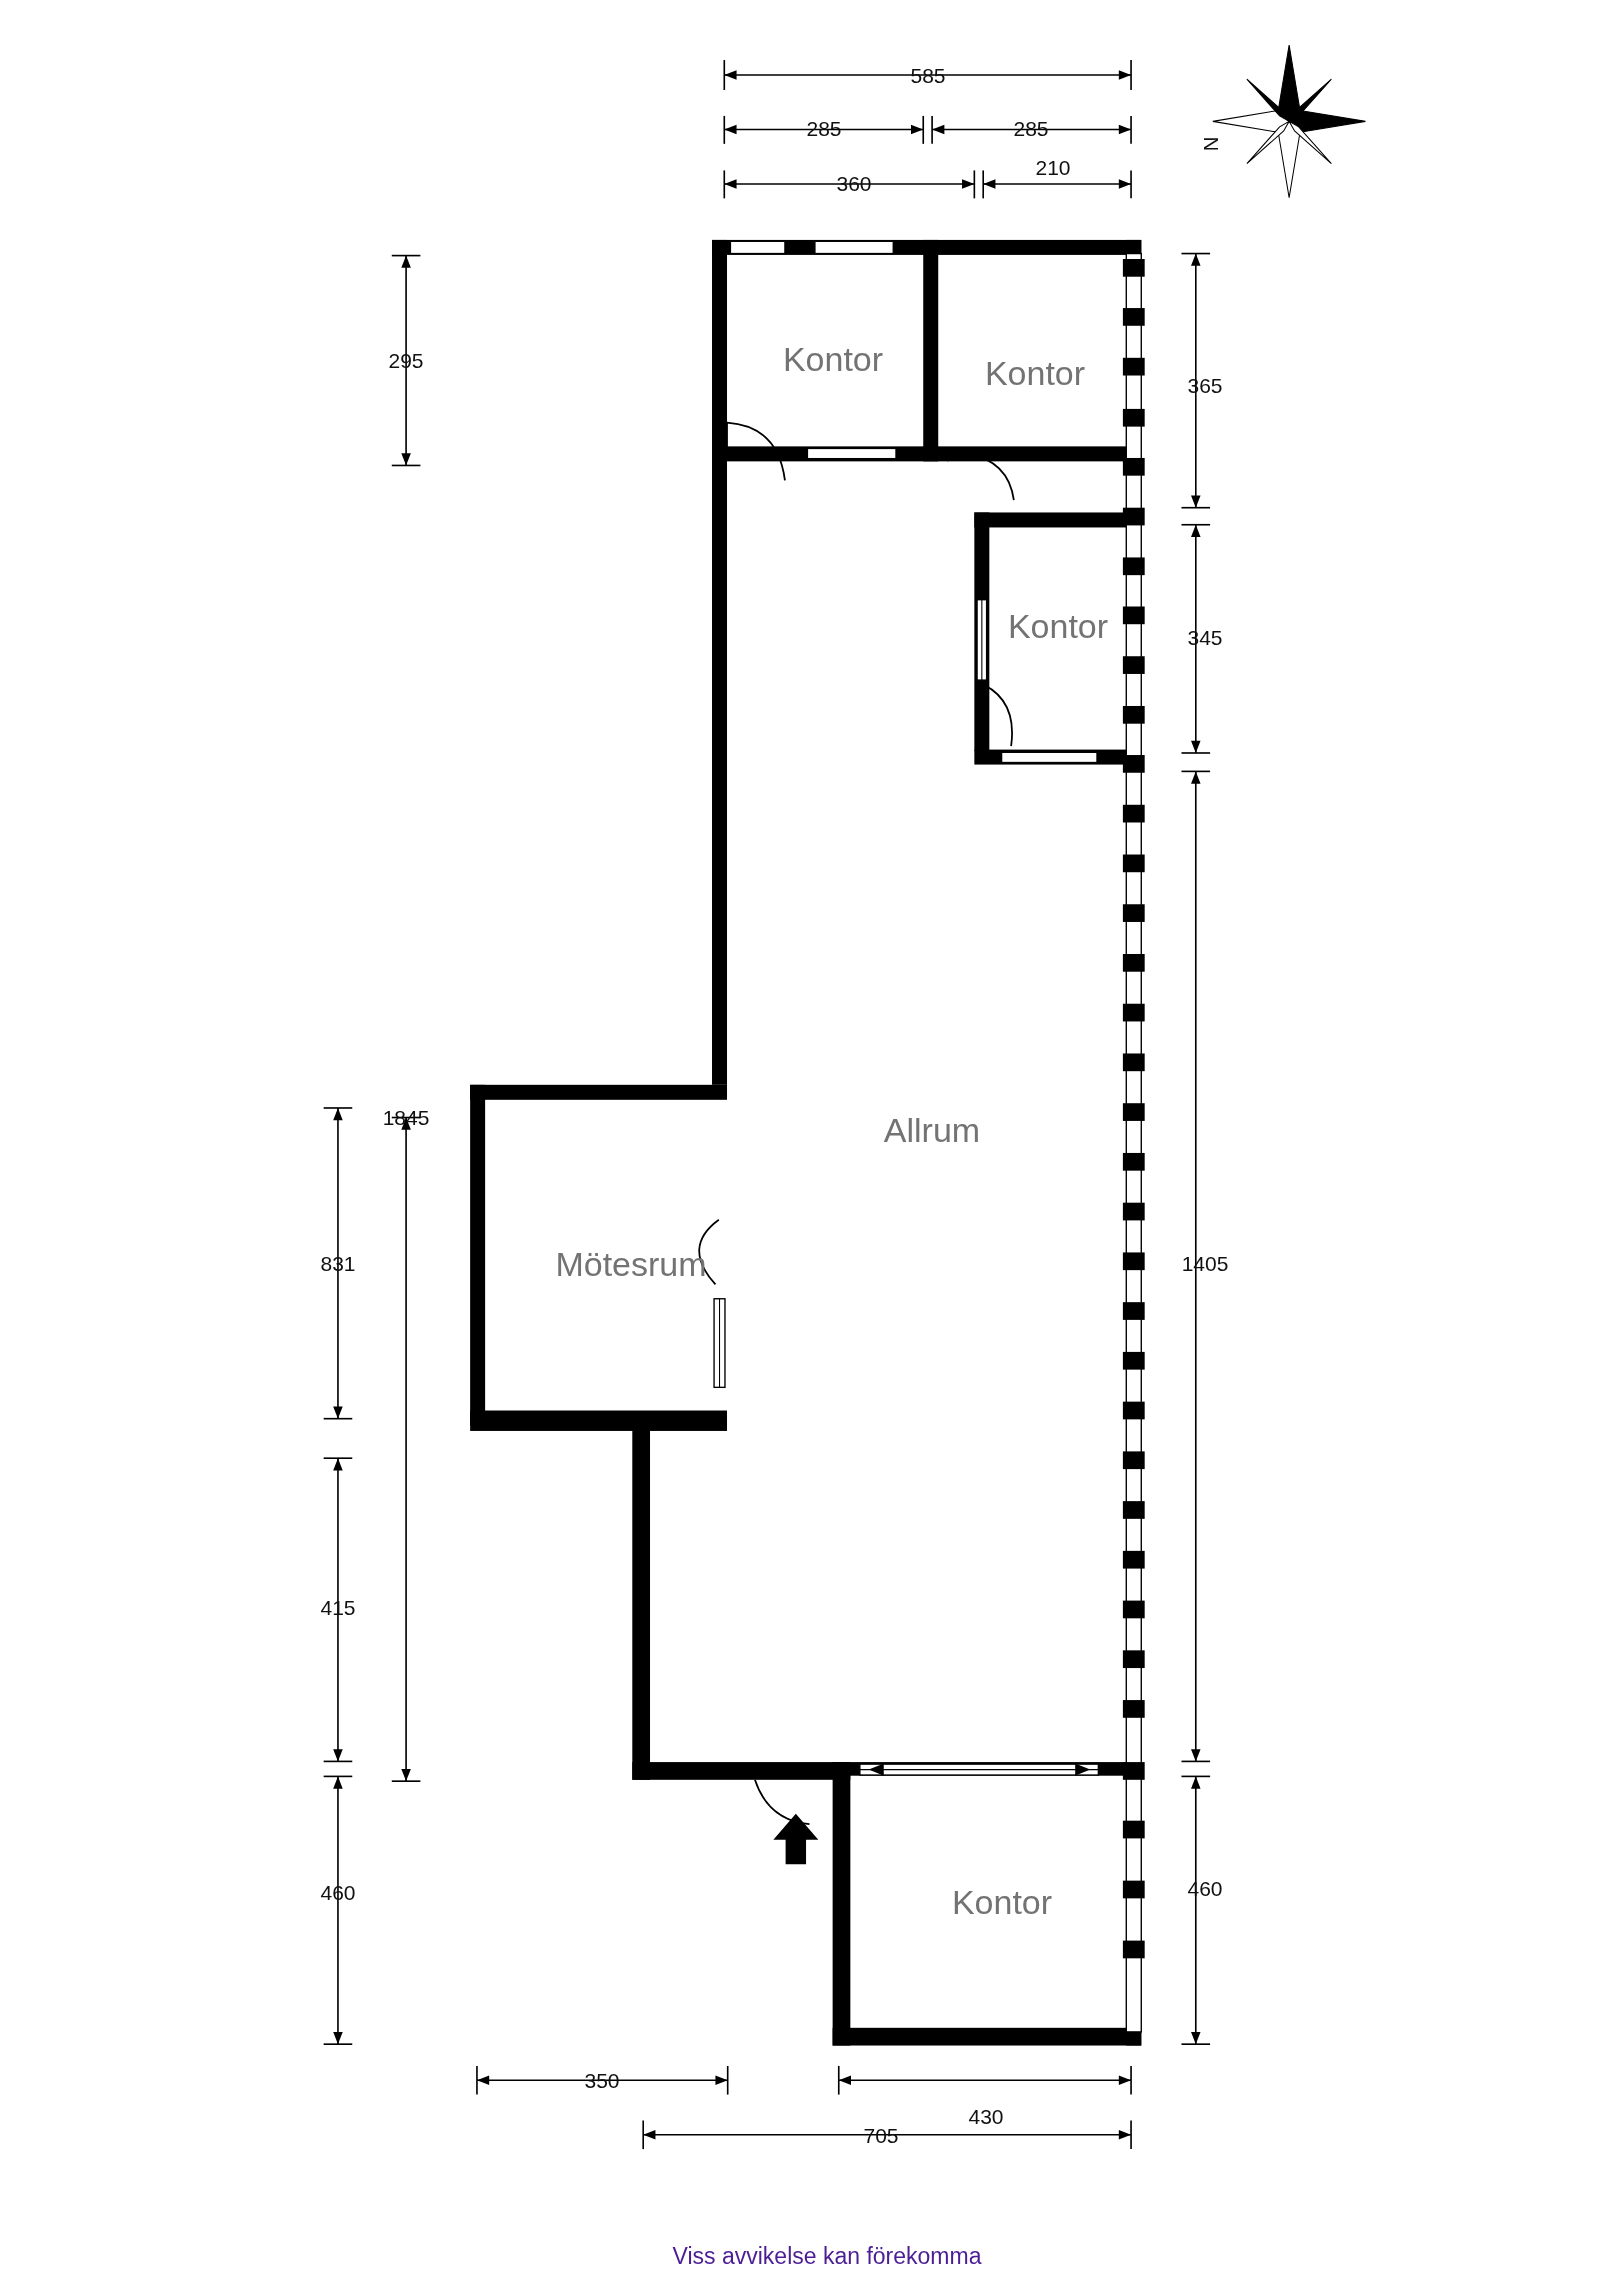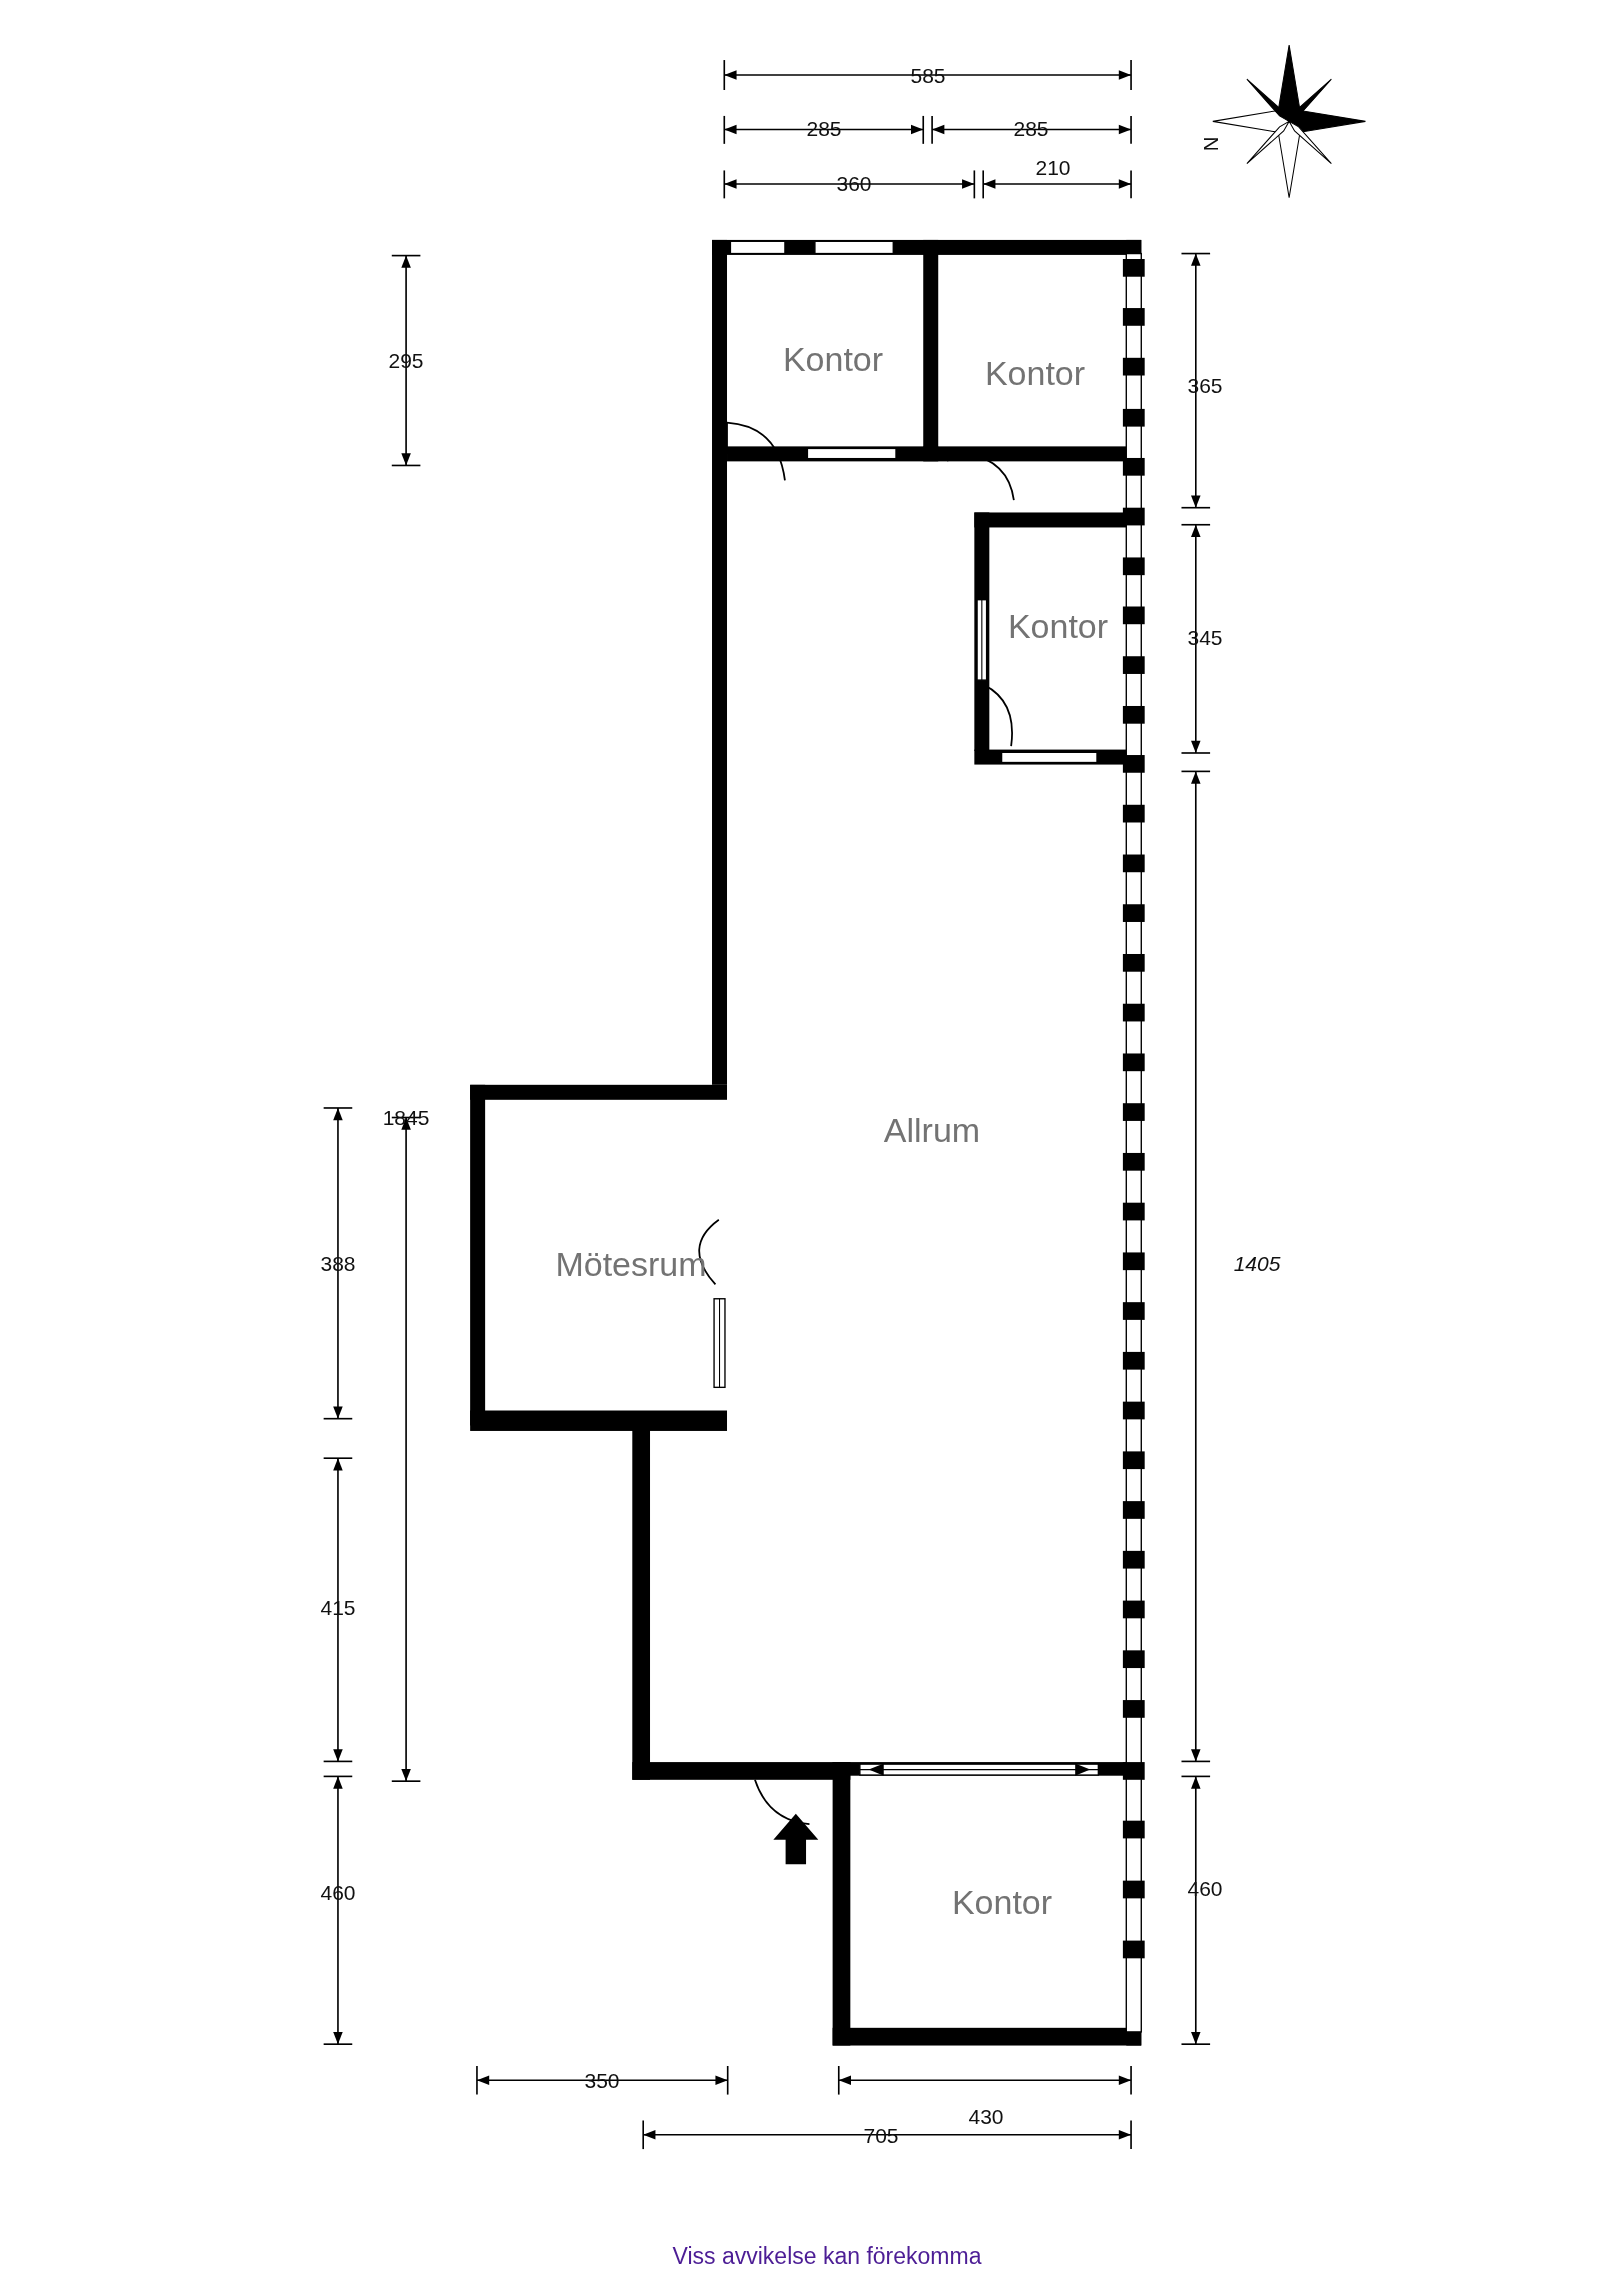--- a/index.html
+++ b/index.html
@@ -301,27 +301,27 @@
   <div>
 
     <div class="dim-label" style="left:928px; top:76px;">585</div>
     <div class="dim-label" style="left:824px; top:129px;">285</div>
     <div class="dim-label" style="left:1031px; top:129px;">285</div>
     <div class="dim-label" style="left:854px; top:184px;">360</div>
     <div class="dim-label" style="left:1053px; top:168px;">210</div>
 
     <div class="dim-label" style="left:406px; top:361px;">295</div>
     <div class="dim-label" style="left:406px; top:1118px;text-align:center;">1845</div>
-    <div class="dim-label" style="left:338px; top:1264px;">388</div>
+    <div class="dim-label" style="left:338px; top:1264px;">831</div>
     <div class="dim-label" style="left:338px; top:1608px;">415</div>
     <div class="dim-label" style="left:338px; top:1893px;">460</div>
 
     <div class="dim-label" style="left:1205px; top:386px;">365</div>
     <div class="dim-label" style="left:1205px; top:638px;">345</div>
-    <div class="dim-label" style="left:1257px; top:1264px;font-style:italic;">1405</div>
+    <div class="dim-label" style="left:1205px; top:1264px;">1405</div>
     <div class="dim-label" style="left:1205px; top:1889px;">460</div>
 
     <div class="dim-label" style="left:602px; top:2081px;">350</div>
     <div class="dim-label" style="left:986px; top:2081px;margin-top:36px;">430</div>
     <div class="dim-label" style="left:881px; top:2136px;">705</div>
   </div>
 
   <div class="compass-letter" style="left:1211px; top:144px;">N</div>
 
   <div class="footnote" style="left:827px; top:2256px;">Viss avvikelse kan förekomma</div>

